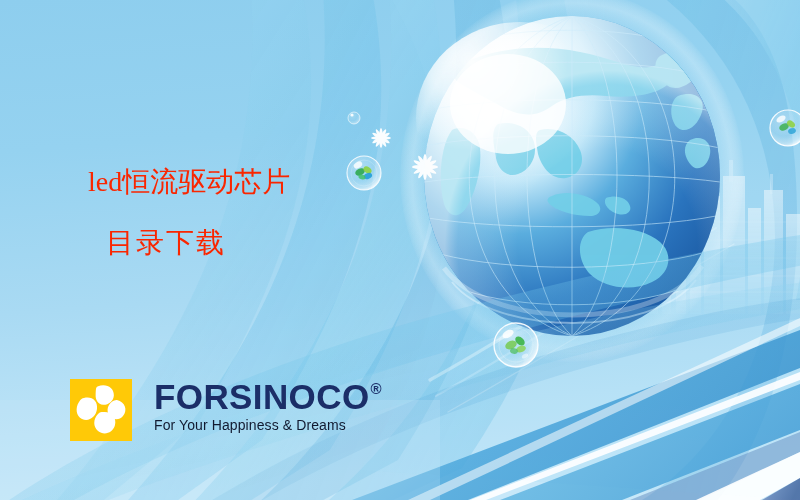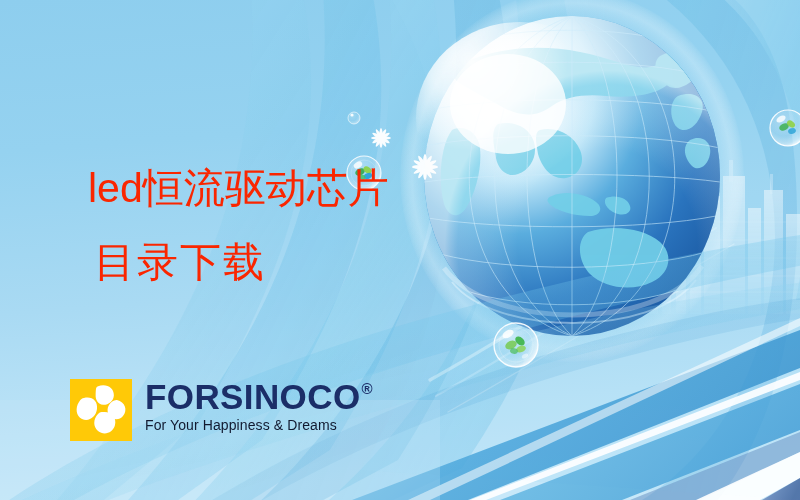--- a/index.html
+++ b/index.html
@@ -27,49 +27,49 @@
   
   .headline-block {
     position: absolute;
     left: 88px;
     top: 168px;
     width: 330px;
     z-index: 30;
   }
   .headline-line {
     color: #FA2600;
-    font-family: Liberation Sans, sans-serif;
-    font-size: 41px;
+    font-family: Liberation Serif, serif;
+    font-size: 28px;
     line-height: 1.02;
     font-weight: 400;
     white-space: nowrap;
     letter-spacing: 0px;
   }
   .headline-line.l1 { margin-left: 0px; }
-  .headline-line.l2 { margin-left: 6px; margin-top: 32px; letter-spacing: 2px; }
+  .headline-line.l2 { margin-left: 18px; margin-top: 32px; letter-spacing: 2px; }
 
   
   .logo-block {
     position: absolute;
     left: 70px;
     top: 379px;
     z-index: 30;
     display: flex;
     align-items: flex-start;
   }
   .logo-mark {
     position: relative;
     width: 62px;
     height: 62px;
     background: #FFC907;
     flex: 0 0 auto;
   }
   .logo-mark svg { display: block; }
   .logo-words {
-    margin-left: 13px;
+    margin-left: 22px;
     display: flex;
     flex-direction: column;
     justify-content: flex-start;
     padding-top: 1px;
   }
   .logo-name-row {
     display: flex;
     align-items: flex-start;
     line-height: 1;
   }

